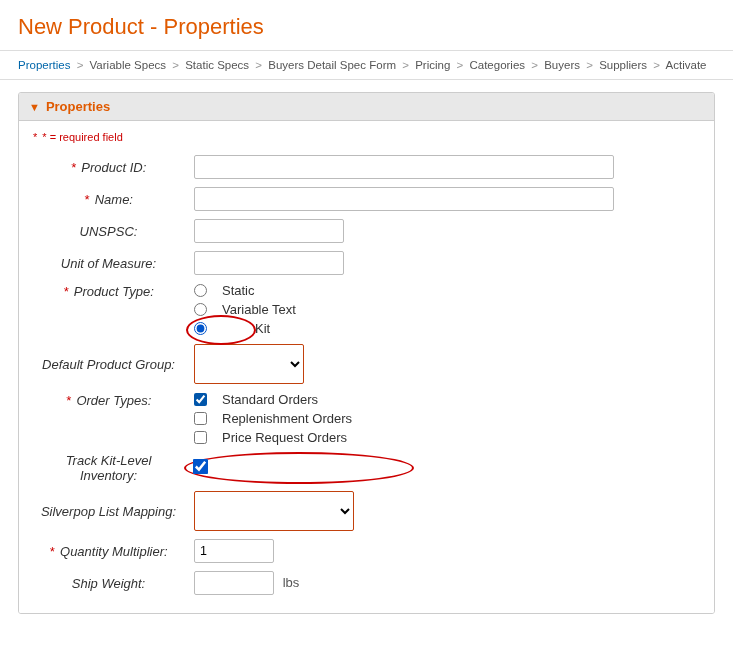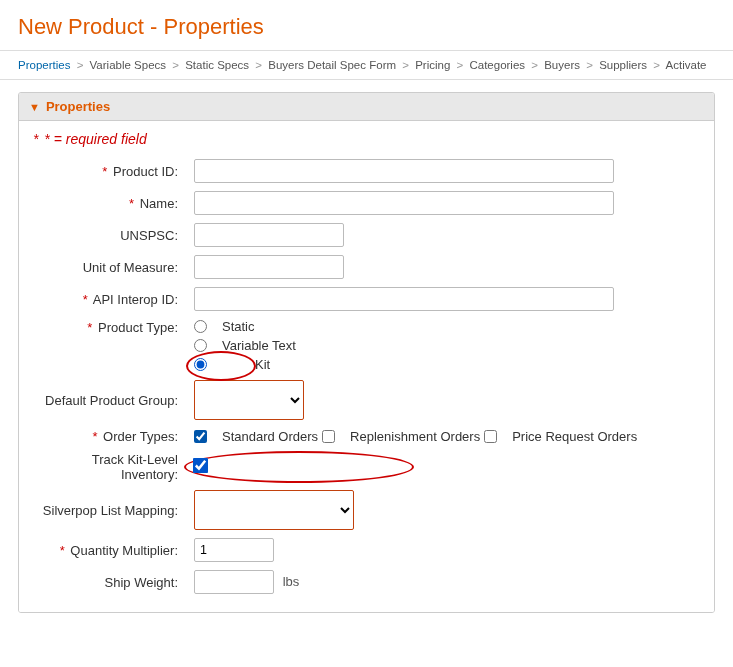--- a/index.html
+++ b/index.html
@@ -42,34 +42,34 @@
       color: #e05a00;
       display: flex;
       align-items: center;
       gap: 6px;
       font-size: 13px;
       border-bottom: 1px solid #ccc;
     }
     .section-header .arrow { font-size: 11px; color: #e05a00; }
     .section-body { padding: 10px 14px 14px 14px; background: #fff; }
     .required-note {
-      font-size: 14px;
+      font-size: 11px;
       color: #555;
       margin-bottom: 8px;
-      font-style: italic;
     }
     .required-note span { color: #cc0000; }
     .form-table { width: 100%; border-collapse: collapse; }
     .form-table td { padding: 4px 6px; vertical-align: middle; }
     .form-table .label-cell {
       width: 155px;
-      text-align: right;
+      text-align: center;
       padding-right: 10px;
       color: #333;
       vertical-align: middle;
+      font-style: italic;
     }
     .required-star { color: #cc0000; margin-right: 2px; }
     input[type="text"] {
       border: 1px solid #bbb;
       border-radius: 2px;
       padding: 3px 5px;
       font-size: 12.5px;
       height: 24px;
     }
     .input-wide { width: 420px; }
@@ -127,21 +127,21 @@
       font-size: 12px;
       color: #555;
       cursor: pointer;
       margin-left: 4px;
       font-weight: bold;
     }
     .lbs-label { margin-left: 5px; color: #555; }
     .checkbox-blue {
       accent-color: #0055aa;
     }
-    .order-types-cell { display: flex; flex-direction: row; gap: 4px; }
+    .order-types-cell { display: flex; flex-direction: column; gap: 4px; }
   </style>
 </head>
 <body>
 
 <div class="page-title">New Product - Properties</div>
 
 <div class="breadcrumb">
   <a>Properties</a>
   <span class="bc-sep">&gt;</span>
   <span>Variable Specs</span>
@@ -208,29 +208,20 @@
           <tr>
             <td class="label-cell">
               <span>Unit of Measure:</span>
             </td>
             <td>
               <input type="text" class="input-medium" style="">
             </td>
           </tr>
 
 
-          <tr>
-            <td class="label-cell">
-              <span class="required-star">*</span>
-              <span>API Interop ID:</span>
-            </td>
-            <td>
-              <input type="text" class="input-wide" style="">
-            </td>
-          </tr>
 
           <tr>
             <td class="label-cell" style="vertical-align:top; padding-top:5px;">
               <span class="required-star">*</span>
               <span>Product Type:</span>
             </td>
             <td>
               <div class="radio-group">
                 <div class="radio-row">
                   <input type="radio" name="product_type" style="">

